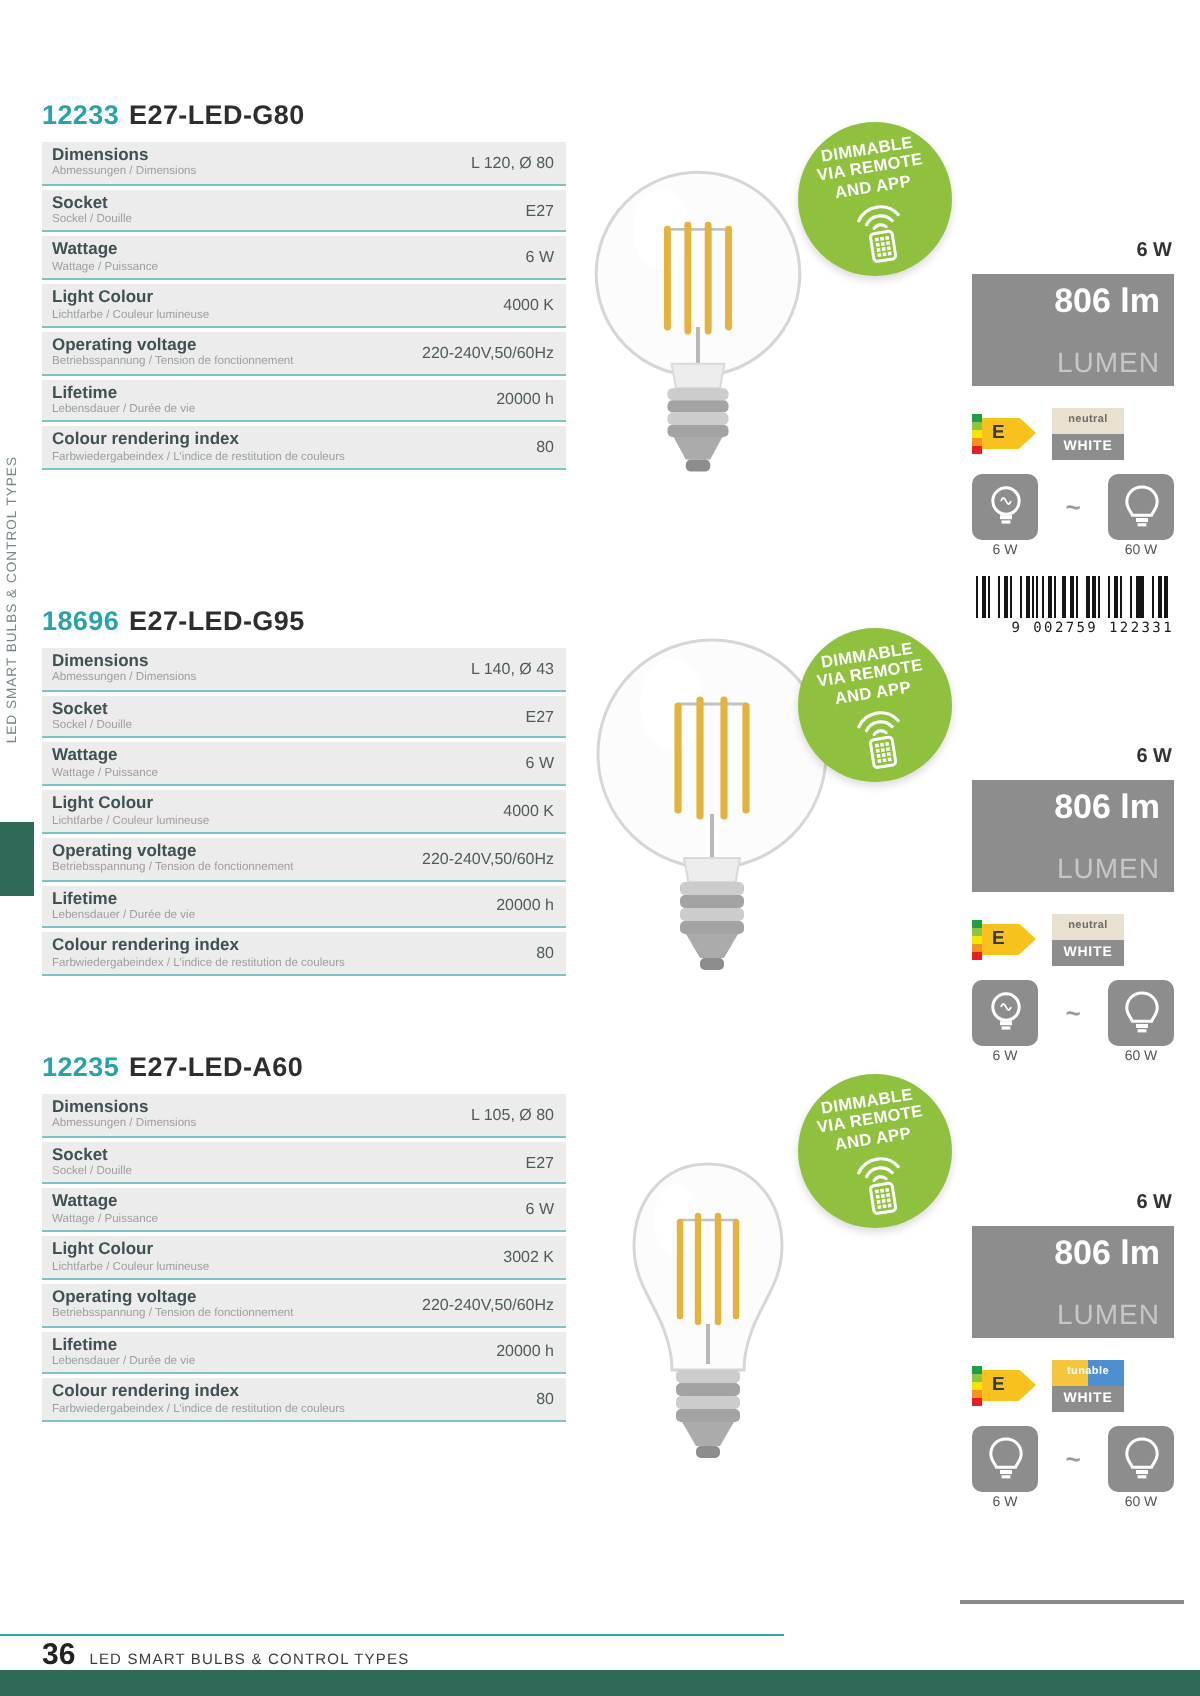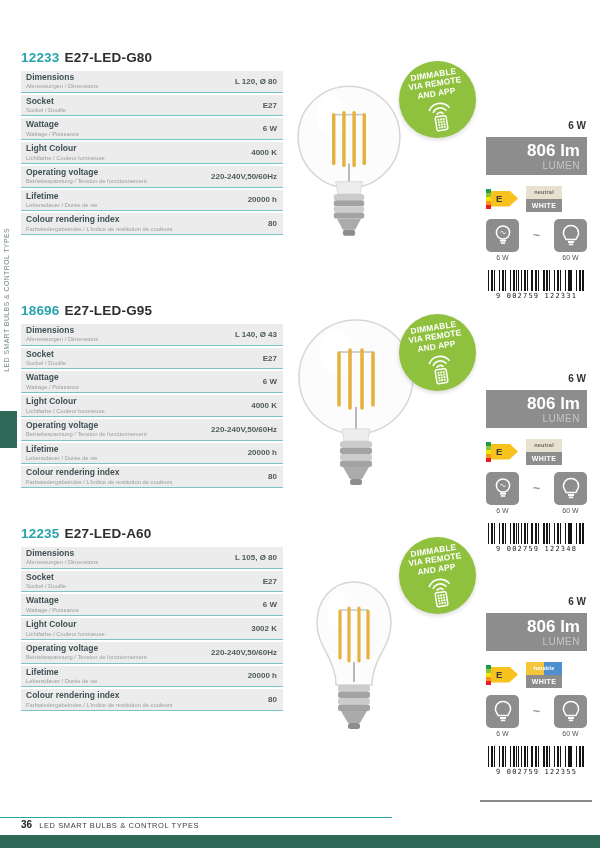--- a/index.html
+++ b/index.html
@@ -12,21 +12,21 @@
 
   .title{position:absolute;left:21px;top:0;margin:0;font-size:13.5px;font-weight:bold;color:#2e2e2e;letter-spacing:.2px;}
   .sku{color:#29a3ab;margin-right:5px;}
 
   .spec-table{position:absolute;left:21px;top:21px;width:262px;}
   .spec-row{background:#ececec;border-bottom:1px solid #7cc3c7;margin-bottom:2px;
             padding:2px 6px 2px 5px;display:flex;justify-content:space-between;align-items:center;min-height:15.5px;}
   .spec-left{line-height:1.1;}
   .spec-label{font-size:8.5px;font-weight:bold;color:#3f5154;}
   .spec-sub{font-size:5.8px;color:#9aa0a0;margin-top:1px;}
-  .spec-value{font-size:8px;color:#4f5b5b;white-space:nowrap;padding-left:4px;font-weight:bold;}
+  .spec-value{font-size:8px;color:#4f5b5b;white-space:nowrap;padding-left:4px;}
 
   
   .bulb{position:absolute;}
   .bulb svg{display:none;width:100%;height:auto;}
   .shape-g80 .bulb{left:293px;top:28px;width:112px;}
   .shape-g95 .bulb{left:294px;top:10px;width:124px;}
   .shape-a60 .bulb{left:306px;top:50px;width:96px;}
   .shape-g80 .v-g80{display:block}
   .shape-g95 .v-g95{display:block}
   .shape-a60 .v-a60{display:block}
@@ -37,21 +37,21 @@
              box-shadow:0 2px 4px rgba(0,0,0,.15);}
   .dim-inner{transform:rotate(-9deg);display:flex;flex-direction:column;align-items:center;margin-top:9px;}
   .dim-lines{text-align:center;font-weight:800;font-size:8.3px;line-height:1.12;letter-spacing:.2px;}
   .remote-icon{margin-top:2px;}
 
   
   .rcol{position:absolute;left:486px;top:70px;width:101px;}
   .watt{text-align:right;font-size:10px;font-weight:bold;color:#333;margin-bottom:6px;padding-right:1px;}
   .lumen-box{background:#8d8d8d;color:#fff;text-align:right;padding:5px 7px 4px;}
   .lumen-val{font-size:17px;font-weight:bold;line-height:1;}
-  .lumen-lab{font-size:10px;color:#c6c6c6;margin-top:1px;letter-spacing:.5px;}
+  .lumen-lab{font-size:14px;color:#c6c6c6;margin-top:14px;letter-spacing:.5px;}
   .badge-row{display:flex;align-items:center;gap:7px;margin-top:10px;height:27px;}
   .energy{position:relative;width:33px;height:20px;}
   .e-stripes{position:absolute;left:0;top:0;width:5px;height:20px;
      background:linear-gradient(#1e9e48 0 20%,#8cc63f 20% 40%,#f7e400 40% 60%,#f7941d 60% 80%,#ed1c24 80% 100%);}
   .e-arrow{position:absolute;left:5px;top:2px;width:27px;height:16px;background:#f7c21e;
      clip-path:polygon(0 0,68% 0,100% 50%,68% 100%,0 100%);
      font-size:9.5px;font-weight:800;color:#3a3a3a;display:flex;align-items:center;padding-left:5px;box-sizing:border-box;}
   .white-badge{width:36px;}
   .wb-top{height:13px;font-size:5.5px;font-weight:bold;display:flex;align-items:center;justify-content:center;letter-spacing:.2px;}
   .white-badge.neutral .wb-top{background:#e8e1d0;color:#6a6a6a;}
@@ -66,30 +66,30 @@
   .shape-a60 .tile-left .glyph-gls{display:block;}
   .tile-right .glyph-gls{display:block;}
   .cmp-lab{font-size:7px;color:#555;}
   .tilde{font-size:13px;color:#9a9a9a;font-weight:bold;margin-top:9px;}
   .barcode{margin-top:9px;}
   .bars{height:21px;margin:0 2px;
     background-image:
       repeating-linear-gradient(90deg,#151515 0 1px,transparent 1px 3px,#151515 3px 5px,transparent 5px 6px,#151515 6px 7px,transparent 7px 11px),
       repeating-linear-gradient(90deg,transparent 0 4px,#151515 4px 5px,transparent 5px 13px);}
   .bc-digits{font-family:"DejaVu Sans Mono",monospace;font-size:7px;color:#1a1a1a;
-             text-align:center;letter-spacing:1.2px;margin-top:1px;white-space:nowrap;}
+             text-align:right;letter-spacing:1.2px;margin-top:1px;white-space:nowrap;}
 
   
   .sidebar-label{position:absolute;left:3px;top:228px;writing-mode:vertical-rl;transform:rotate(180deg);
                  font-size:6.8px;color:#75898a;letter-spacing:.5px;white-space:nowrap;}
   .sidebar-box{position:absolute;left:0;top:411px;width:17px;height:37px;background:#2f6a58;}
   .p3-divider{position:absolute;left:480px;top:800px;width:112px;height:2px;background:#8a8a8a;}
   .footer-line{position:absolute;left:0;top:817px;width:392px;height:1px;background:#2aa6ad;}
   .footer-text{position:absolute;left:21px;top:819px;display:flex;align-items:baseline;gap:7px;}
-  .page-num{font-size:10px;font-weight:bold;color:#222;}
+  .page-num{font-size:15px;font-weight:bold;color:#222;}
   .footer-label{font-size:7.5px;color:#3c3c3c;letter-spacing:.6px;}
   .bottom-bar{position:absolute;left:0;bottom:0;width:600px;height:13px;background:#2f6a58;}
 </style>
 </head>
 <body>
 
 <div class="sidebar-label">LED SMART BULBS &amp; CONTROL TYPES</div>
 <div class="sidebar-box"></div>
 
 <div id="products">
@@ -405,24 +405,20 @@
           <div class="tile tile-right">
             <svg class="glyph-gls" width="20" height="23" viewBox="0 0 20 23" xmlns="http://www.w3.org/2000/svg">
               <path d="M10,1.5 C14.6,1.5 17.6,5 17.6,9 C17.6,12 15.6,13.6 14.8,15.6 L5.2,15.6 C4.4,13.6 2.4,12 2.4,9 C2.4,5 5.4,1.5 10,1.5 Z" fill="none" stroke="#fff" stroke-width="1.5"></path>
               <rect x="7" y="17" width="6" height="2" fill="#fff"></rect>
               <rect x="7.8" y="19.6" width="4.4" height="1.6" fill="#fff"></rect>
             </svg>
           </div>
           <div class="cmp-lab">60 W</div>
         </div>
       </div>
-      <div class="barcode">
-        <div class="bars"></div>
-        <div class="bc-digits">9 002759 122348</div>
-      </div>
     </div>
   </section>
 
   <section class="section pos2 shape-a60">
     <h2 class="title">
       <span class="sku">12235</span><span class="pname">E27-LED-A60</span>
     </h2>
 
     <div class="spec-table">
   <div class="spec-row">
@@ -565,24 +561,20 @@
           <div class="tile tile-right">
             <svg class="glyph-gls" width="20" height="23" viewBox="0 0 20 23" xmlns="http://www.w3.org/2000/svg">
               <path d="M10,1.5 C14.6,1.5 17.6,5 17.6,9 C17.6,12 15.6,13.6 14.8,15.6 L5.2,15.6 C4.4,13.6 2.4,12 2.4,9 C2.4,5 5.4,1.5 10,1.5 Z" fill="none" stroke="#fff" stroke-width="1.5"></path>
               <rect x="7" y="17" width="6" height="2" fill="#fff"></rect>
               <rect x="7.8" y="19.6" width="4.4" height="1.6" fill="#fff"></rect>
             </svg>
           </div>
           <div class="cmp-lab">60 W</div>
         </div>
       </div>
-      <div class="barcode">
-        <div class="bars"></div>
-        <div class="bc-digits">9 002759 122355</div>
-      </div>
     </div>
   </section>
 </div>
 
 <div class="p3-divider"></div>
 <div class="footer-line"></div>
 <div class="footer-text">
   <span class="page-num">36</span>
   <span class="footer-label">LED SMART BULBS &amp; CONTROL TYPES</span>
 </div>

